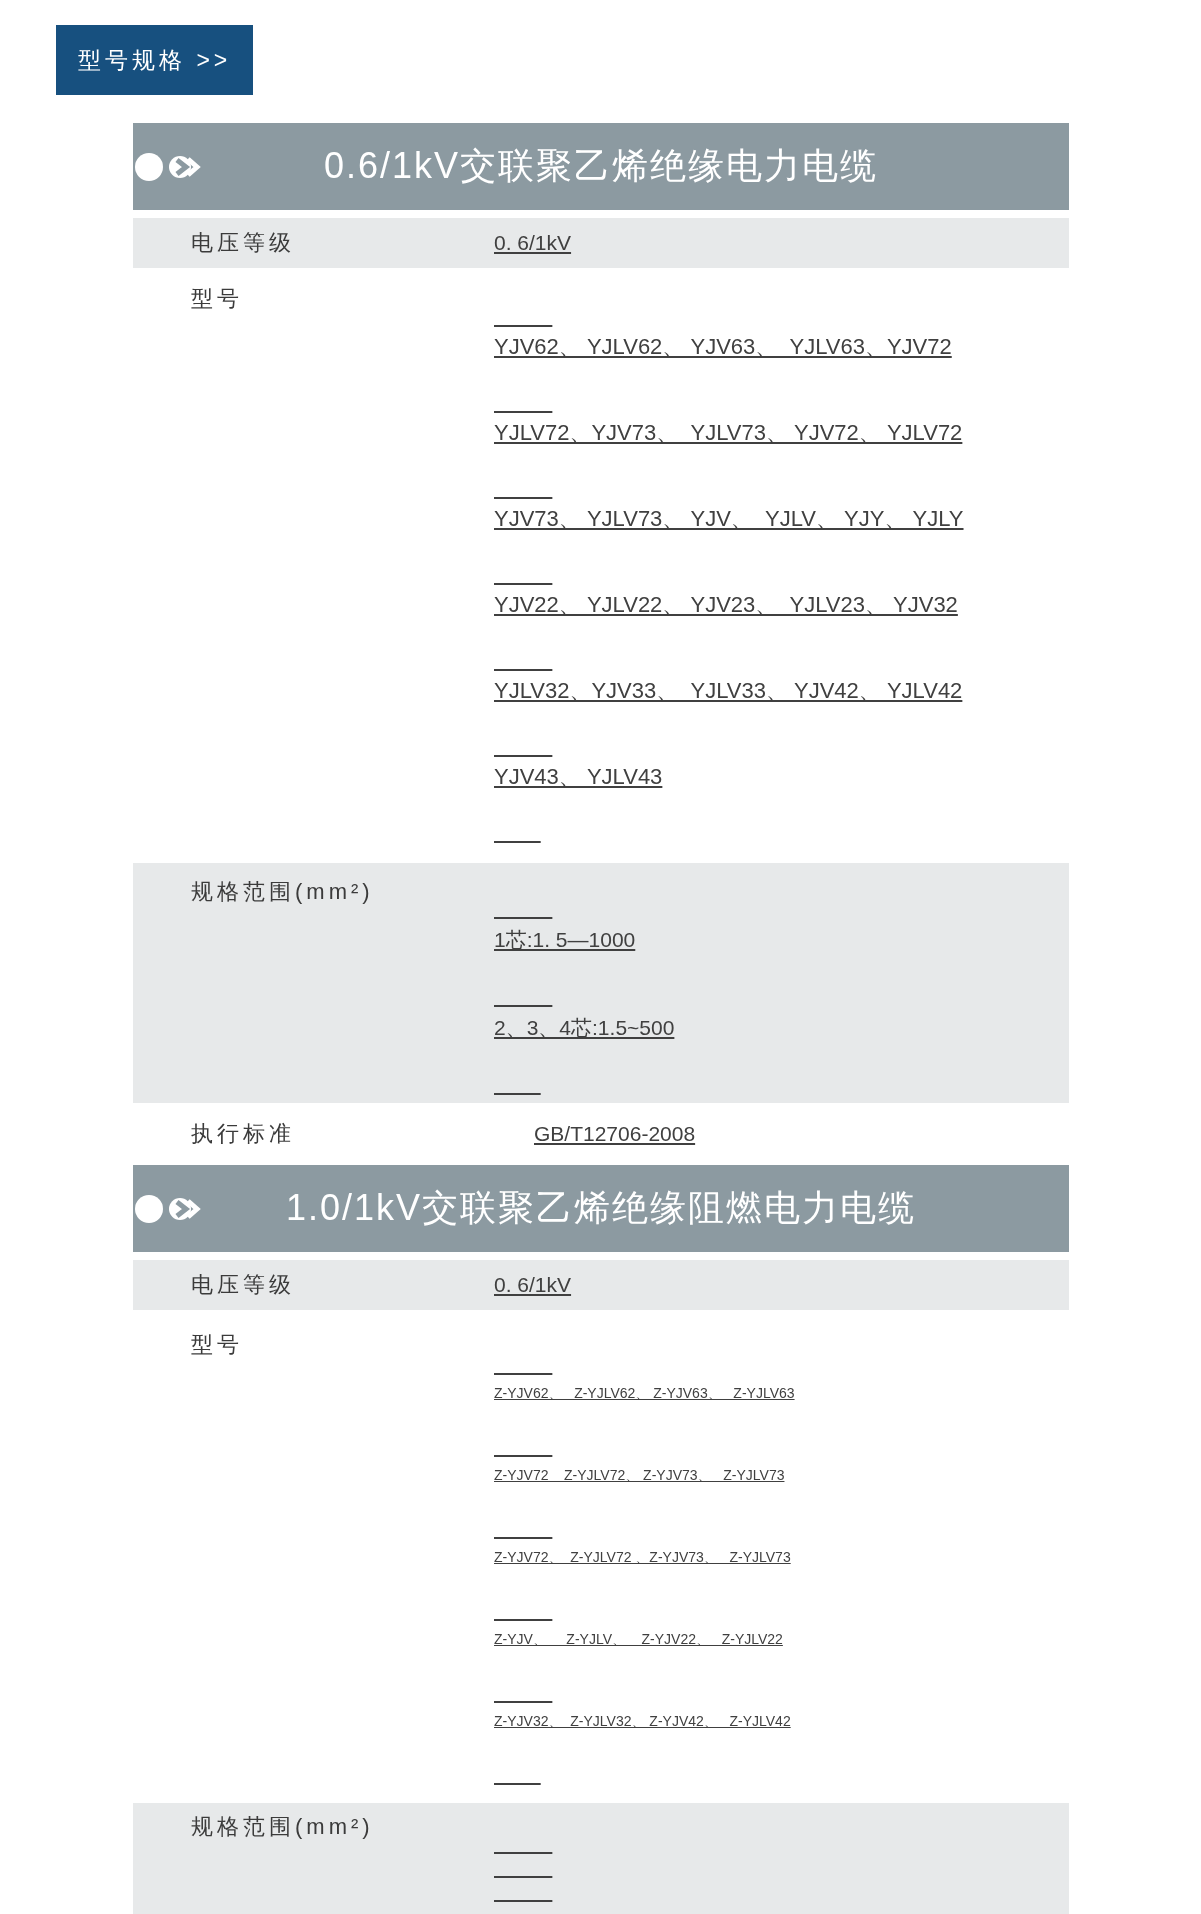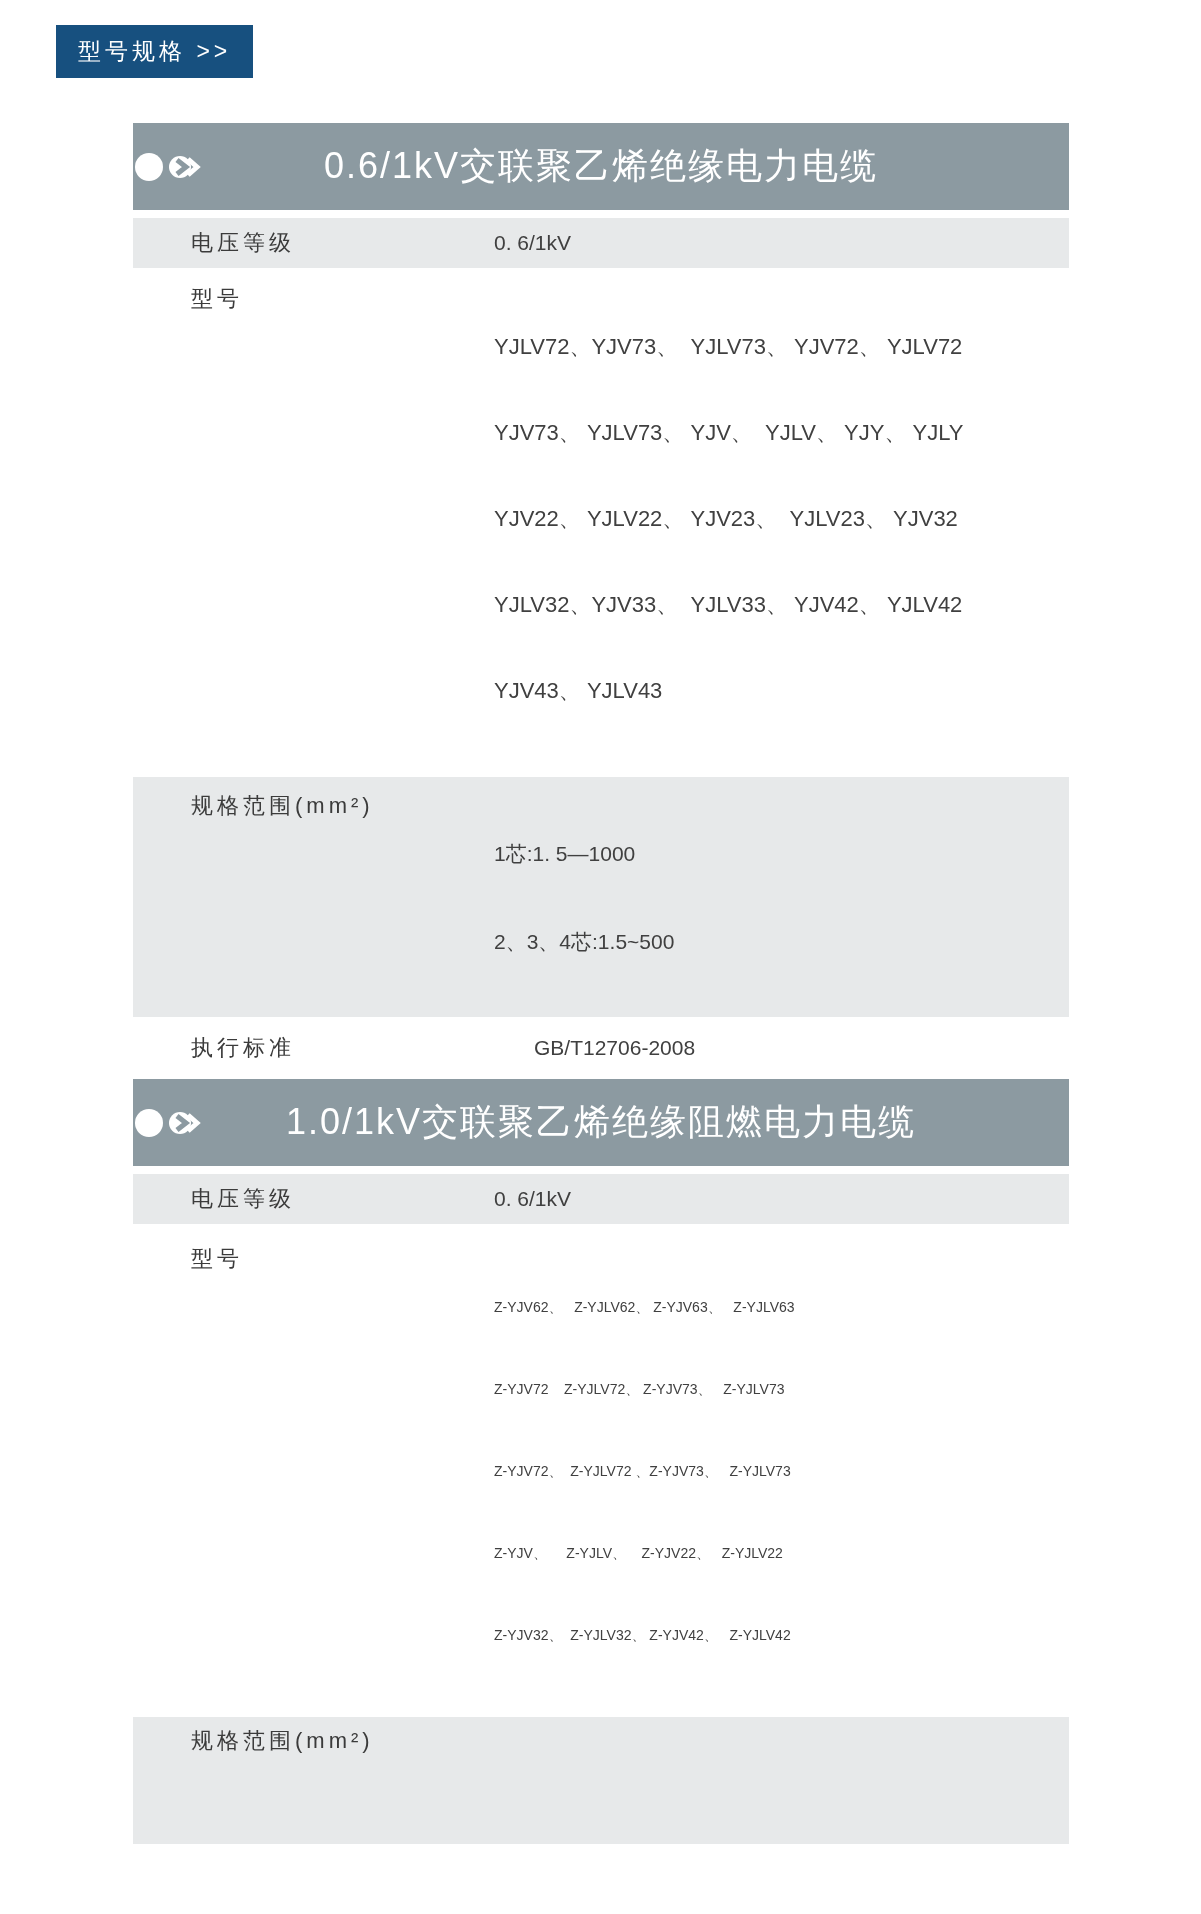--- a/index.html
+++ b/index.html
@@ -5,21 +5,21 @@
   * { margin:0; padding:0; box-sizing:border-box; }
   body { background:#ffffff; font-family:"Liberation Sans", sans-serif; }
   .page {
     position:relative;
     width:1201px; height:1914px;
     background:#ffffff;
     overflow:hidden;
   }
   .badge {
     position:absolute; left:56px; top:25px;
-    height:53px; padding:0 22px;
+    height:70px; padding:0 22px;
     background:#17507f; color:#ffffff;
     display:flex; align-items:center;
     font-size:23px; letter-spacing:4px;
   }
   .content {
     position:absolute; left:133px; top:123px; width:936px;
   }
   .section-header {
     position:relative; height:87px;
     background:#8c9aa1;
@@ -42,21 +42,21 @@
   }
   .row { display:flex; }
   .row.gray { background:#e7e9ea; }
   .label {
     width:361px; padding-left:58px;
     font-size:22px; color:#3b3b3b; letter-spacing:4px;
     flex-shrink:0;
   }
   .value {
     flex:1; font-size:21px; color:#404040;
-    white-space:pre-wrap; padding-right:10px;
+    white-space:pre-wrap; padding-right:10px;text-decoration:underline;
   }
   .voltage-row { height:50px; align-items:center; }
   .standard-row { height:62px; align-items:center;gap:40px; }
 
   .s1 .models-row { padding:12px 0 19px; }
   .s1 .models-row .model-line, .s1 .models-row .label { line-height:38px; font-size:22px; }
   .s2 .models-row { padding:18px 0 17px; }
   .s2 .models-row .model-line, .s2 .models-row .label { line-height:34px; font-size:14px; }
   .s2 .models-row .label { font-size:22px; }
 
@@ -83,20 +83,21 @@
         </svg>
         <div class="header-title">0.6/1kV交联聚乙烯绝缘电力电缆</div>
       </div>
       <div class="row gray voltage-row">
         <div class="label">电压等级</div>
         <div class="value">0. 6/1kV</div>
       </div>
       <div class="row models-row">
         <div class="label">型号</div>
         <div class="value">
+          <div class="model-line">YJV62、 YJLV62、 YJV63、  YJLV63、YJV72</div>
           <div class="model-line">YJLV72、YJV73、  YJLV73、 YJV72、 YJLV72</div>
           <div class="model-line">YJV73、 YJLV73、 YJV、  YJLV、 YJY、 YJLY</div>
           <div class="model-line">YJV22、 YJLV22、 YJV23、  YJLV23、 YJV32</div>
           <div class="model-line">YJLV32、YJV33、  YJLV33、 YJV42、 YJLV42</div>
           <div class="model-line">YJV43、 YJLV43</div>
         </div>
       </div>
       <div class="row gray spec-row">
         <div class="label">规格范围(mm²)</div>
         <div class="value">

